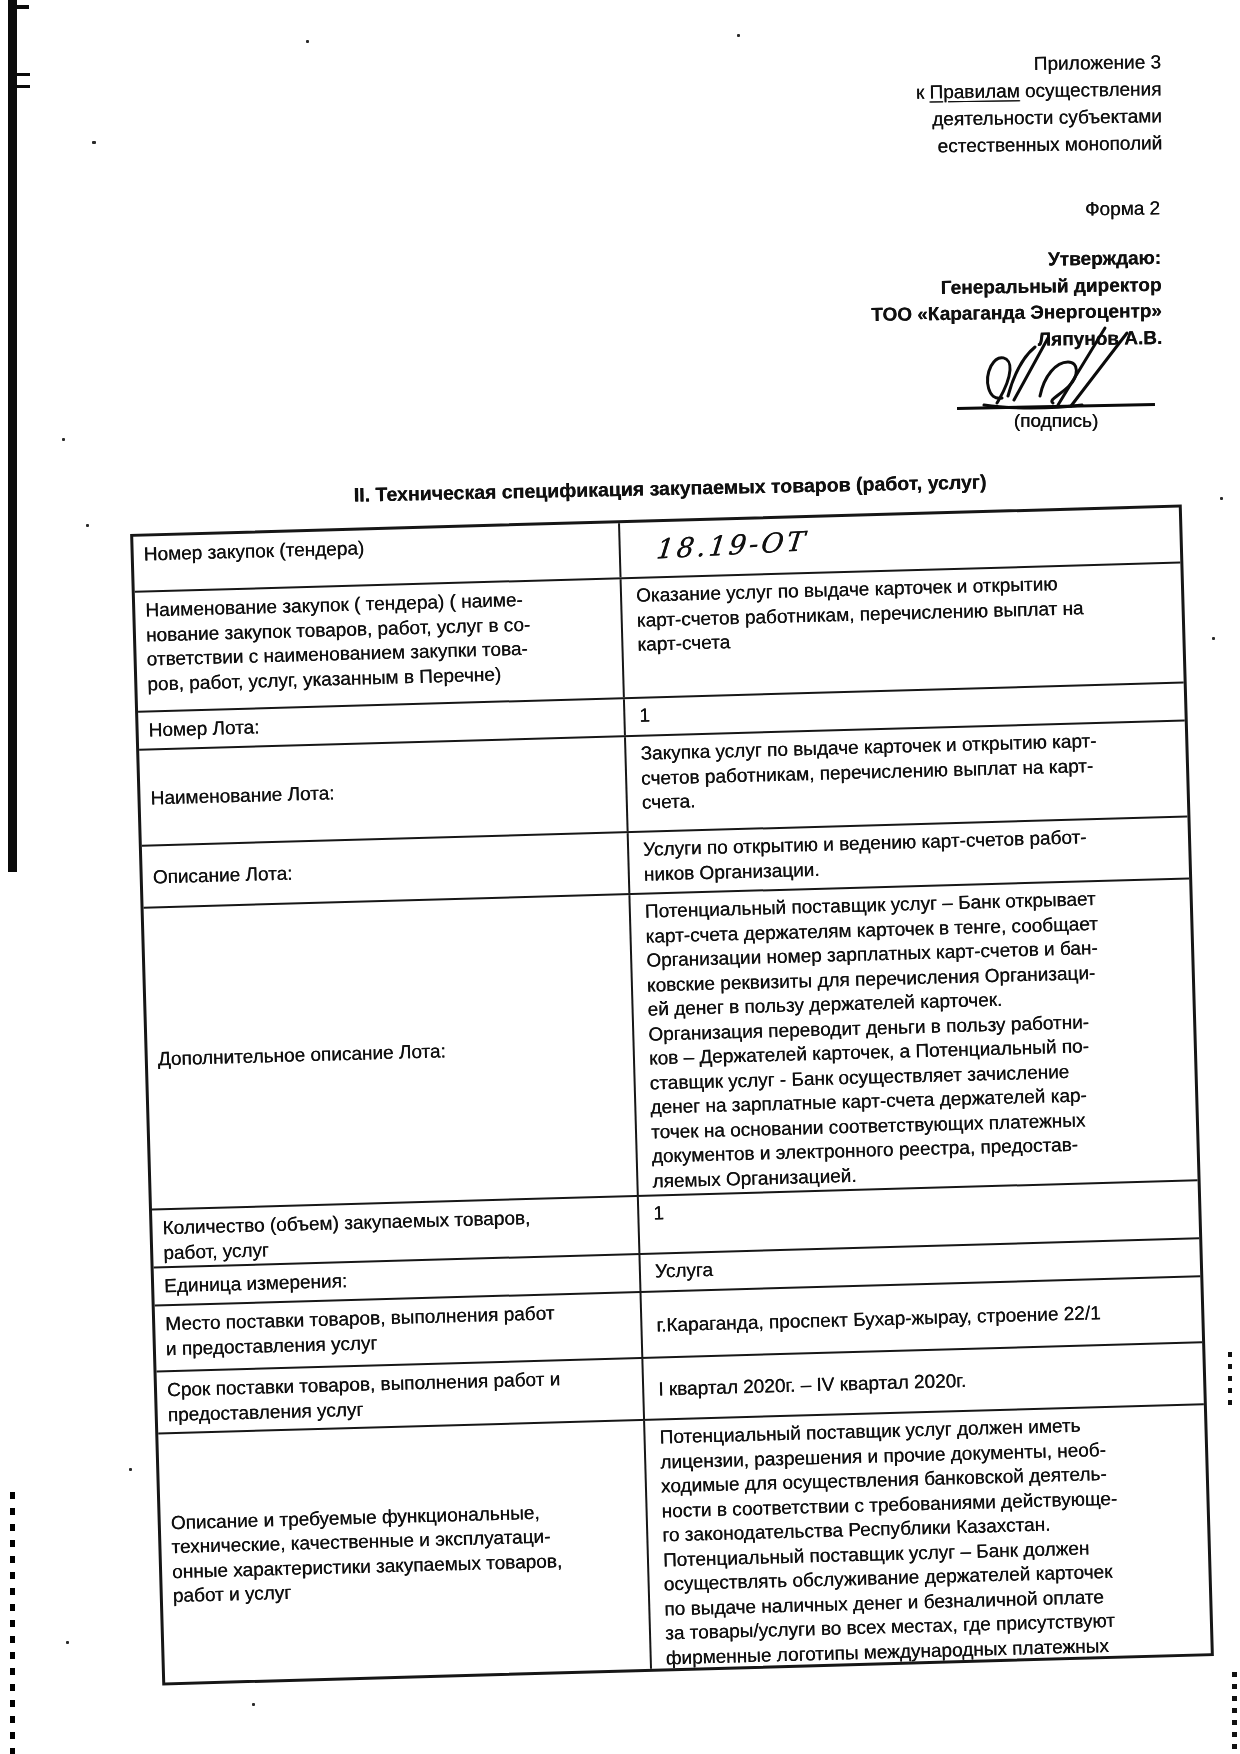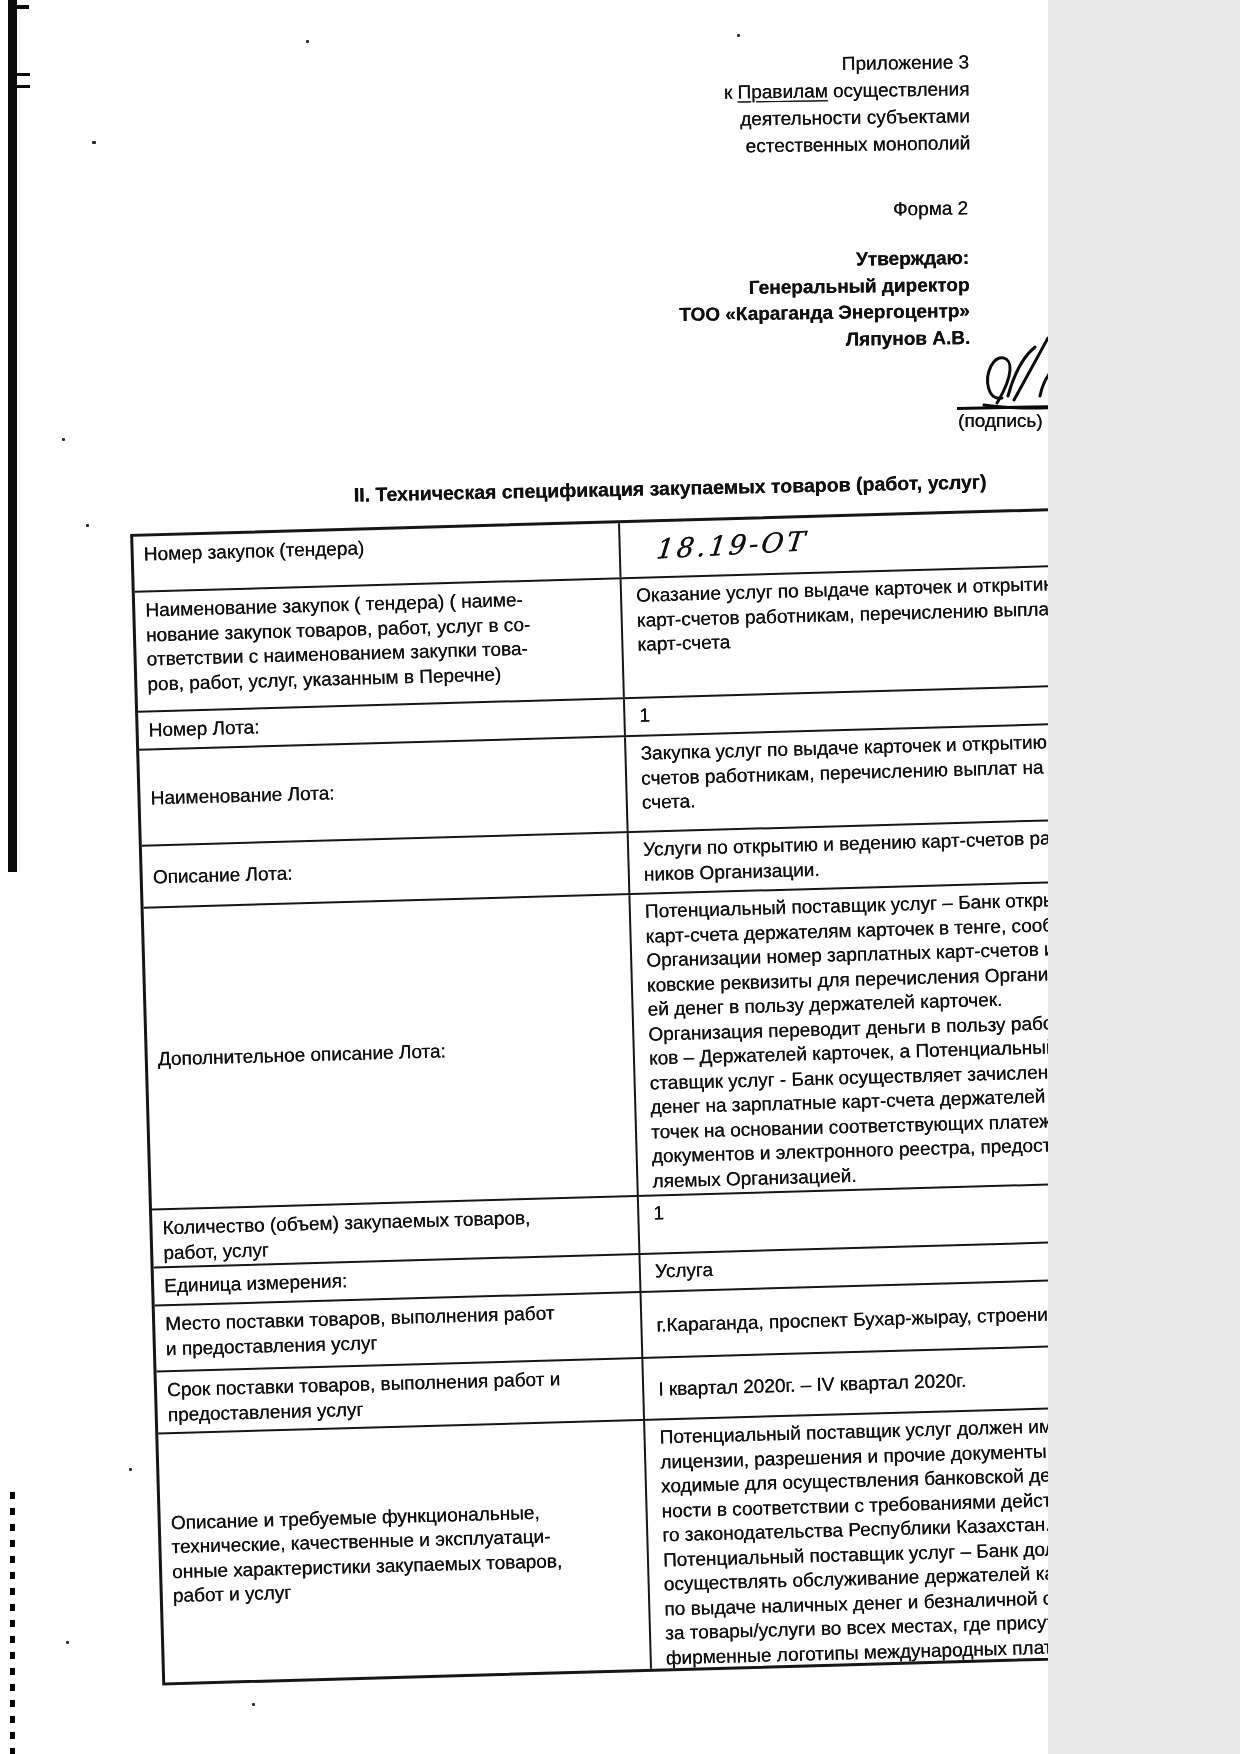--- a/index.html
+++ b/index.html
@@ -1,17 +1,17 @@
 <!DOCTYPE html>
 <html><head>
 <meta charset="utf-8">
 <style>
   html,body{margin:0;padding:0;background:#e8e8e8;}
   .page{
-    position:relative;width:1048px;height:1754px;background:#ffffff;
+    position:relative;width:1240px;height:1754px;background:#ffffff;
     font-family:"Liberation Sans", sans-serif;color:#101010;overflow:hidden;
     text-shadow:0.3px 0 0 currentColor;
   }
   
   .bar-left{position:absolute;left:8px;top:0;width:9px;height:872px;background:#0b0b0b;}
   .bar-left-dots{position:absolute;left:10px;top:1492px;width:5px;height:262px;
     background:repeating-linear-gradient(180deg,#000 0 7px,transparent 7px 16px);}
   .tick{position:absolute;background:#0b0b0b;}
   .speck{position:absolute;background:#2a2a2a;border-radius:1px;}
   .dash-col{position:absolute;width:4px;
@@ -19,21 +19,21 @@
   
   .appendix{position:absolute;top:50px;right:78px;text-align:right;
     font-size:19px;line-height:27px;transform:rotate(-0.8deg);}
   .u{text-decoration:underline;text-underline-offset:3px;}
   .form2{position:absolute;top:198px;right:80px;font-size:19px;transform:rotate(-0.8deg);}
   .approve{position:absolute;top:247px;right:78px;text-align:right;font-weight:bold;
     font-size:19px;line-height:26.5px;transform:rotate(-0.8deg);}
   .sig-svg{position:absolute;left:940px;top:318px;}
   .sig-line{position:absolute;left:957px;top:405px;width:198px;height:0;
     border-top:3.5px solid #0a0a0a;transform:rotate(-1.1deg);}
-  .sig-caption{position:absolute;left:958px;top:410px;width:196px;text-align:left;font-size:19px;}
+  .sig-caption{position:absolute;left:958px;top:410px;width:196px;text-align:center;font-size:19px;}
   
   .doc-title{position:absolute;top:477px;left:150px;width:1040px;text-align:center;
     font-weight:bold;font-size:19.5px;transform:rotate(-1.2deg);}
   
   .spec-table{position:absolute;top:519px;left:146px;width:1052px;box-sizing:border-box;
     border:3px solid #161616;transform:rotate(-1.6deg);transform-origin:50% 50%;background:#fff;}
   .trow{display:grid;grid-template-columns:487px 1fr;box-sizing:border-box;
     border-bottom:2.5px solid #161616;}
   .trow:last-child{border-bottom:none;}
   .tcell{box-sizing:border-box;font-size:19px;line-height:24.5px;white-space:pre-line;overflow:hidden;}

